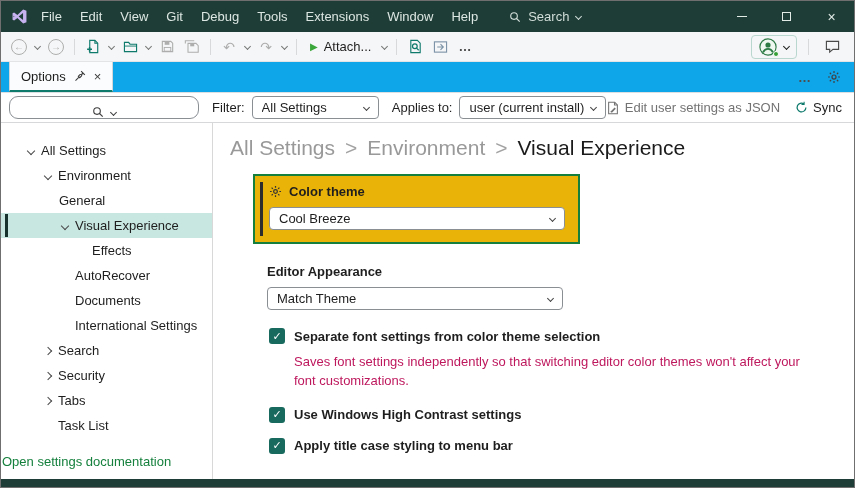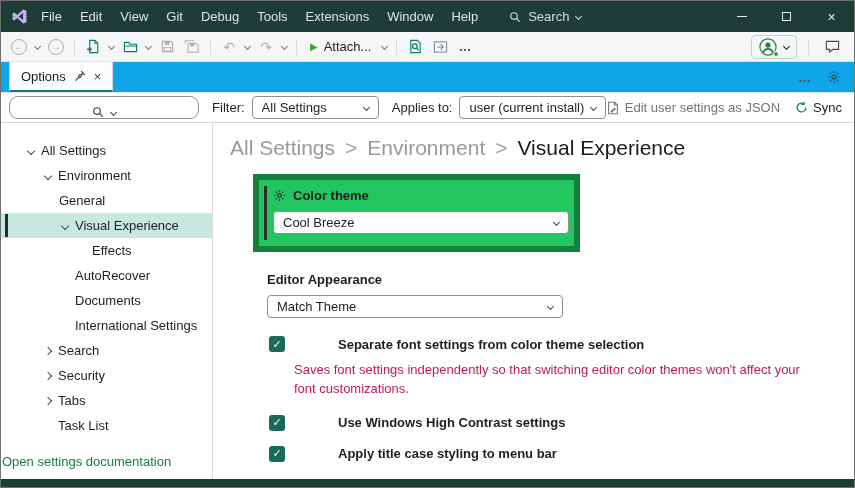--- a/index.html
+++ b/index.html
@@ -73,33 +73,33 @@
   .tchev-wrap{width:15px;display:flex;justify-content:center;color:#4a4a4a;}
   .tree-label{white-space:nowrap;}
   .doc-link{position:absolute;left:1px;bottom:10px;color:#15803d;cursor:pointer;text-decoration:none;}
 
   .content{flex:1;padding:13px 18px 0 17px;overflow:hidden;background:#fff;}
   .breadcrumb{font-size:21px;color:#999;display:flex;align-items:center;gap:10px;white-space:nowrap;}
   .bc-item{cursor:pointer;}
   .bc-item.current{color:#1b1b1b;cursor:default;}
   .bc-sep{color:#a2a2a2;}
 
-  .highlight-box{margin:14px 0 0 23px;width:327px;border:6px solid #15803d;background:#22c55e;padding:8px 16px 12px 14px;position:relative;}
+  .highlight-box{margin:14px 0 0 23px;width:327px;border:2px solid #15803d;background:#eab308;padding:8px 16px 12px 14px;position:relative;}
   .group-accent{position:absolute;left:5px;top:6px;bottom:6px;width:3px;background:#2d2d2d;}
   .setting-head{display:flex;align-items:center;gap:7px;color:#333;}
   .setting-label{font-weight:bold;color:#1e1e1e;}
   .dd.wide{width:296px;margin-top:8px;}
 
   .setting-block{margin:20px 0 0 37px;}
   .setting-block .dd.wide{margin-top:8px;}
 
   .checkbox-list{margin:18px 0 0 39px;}
   .cb-row{display:flex;align-items:center;gap:9px;margin-bottom:15px;}
   .cb{width:16px;height:16px;background:#18695e;border-radius:3px;color:#fff;display:flex;align-items:center;justify-content:center;font-size:11px;cursor:pointer;flex:0 0 auto;}
-  .cb-label{font-weight:bold;margin-left:44px;}
+  .cb-label{font-weight:bold;}
   .cb-desc{color:#be185d;margin:-6px 0 16px 25px;max-width:508px;line-height:1.45;}
 
   .statusbar{flex:0 0 8px;background:#1f3d37;}
 </style>
 </head>
 <body>
 
 <div class="window">
 
   <div class="titlebar">

